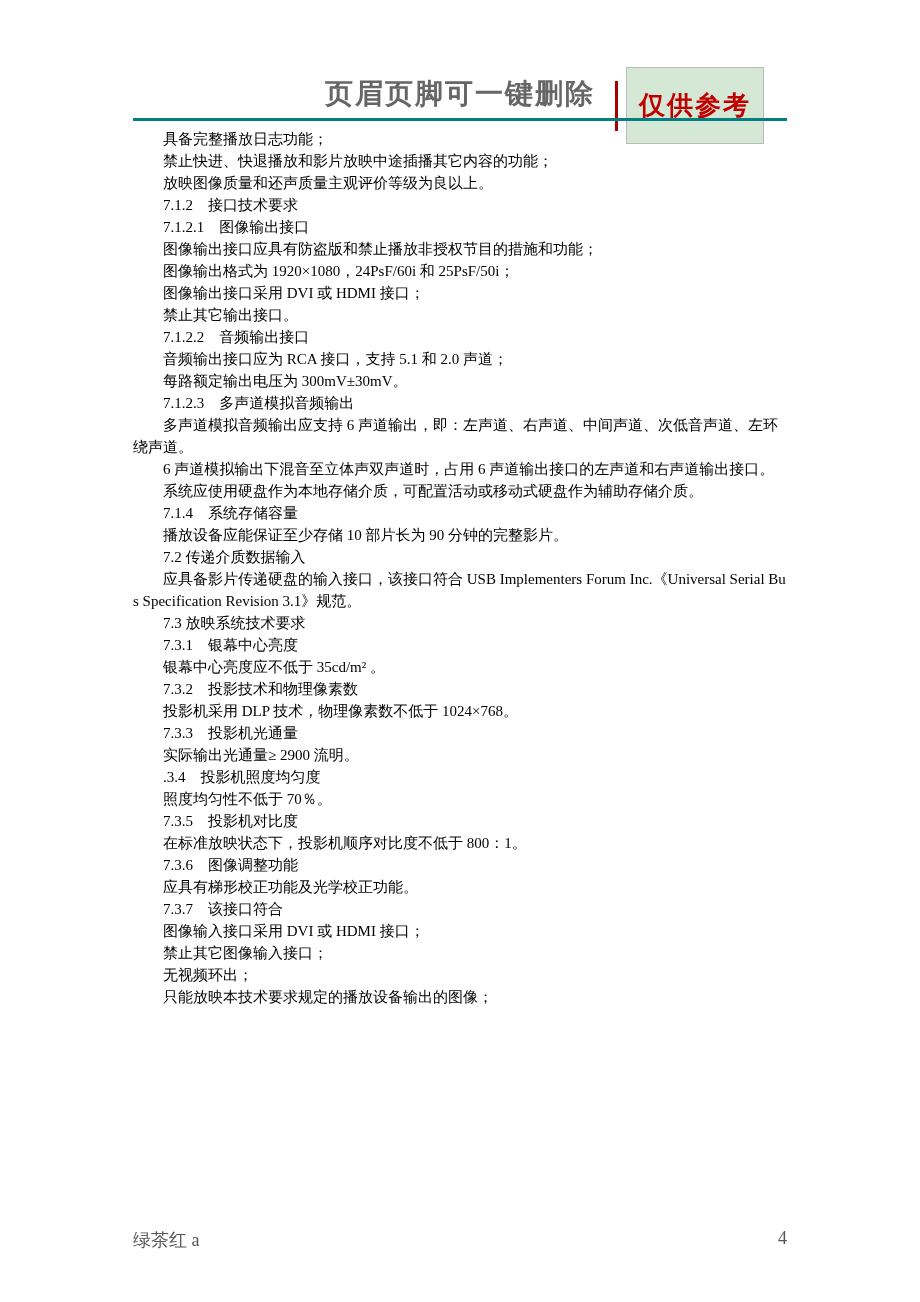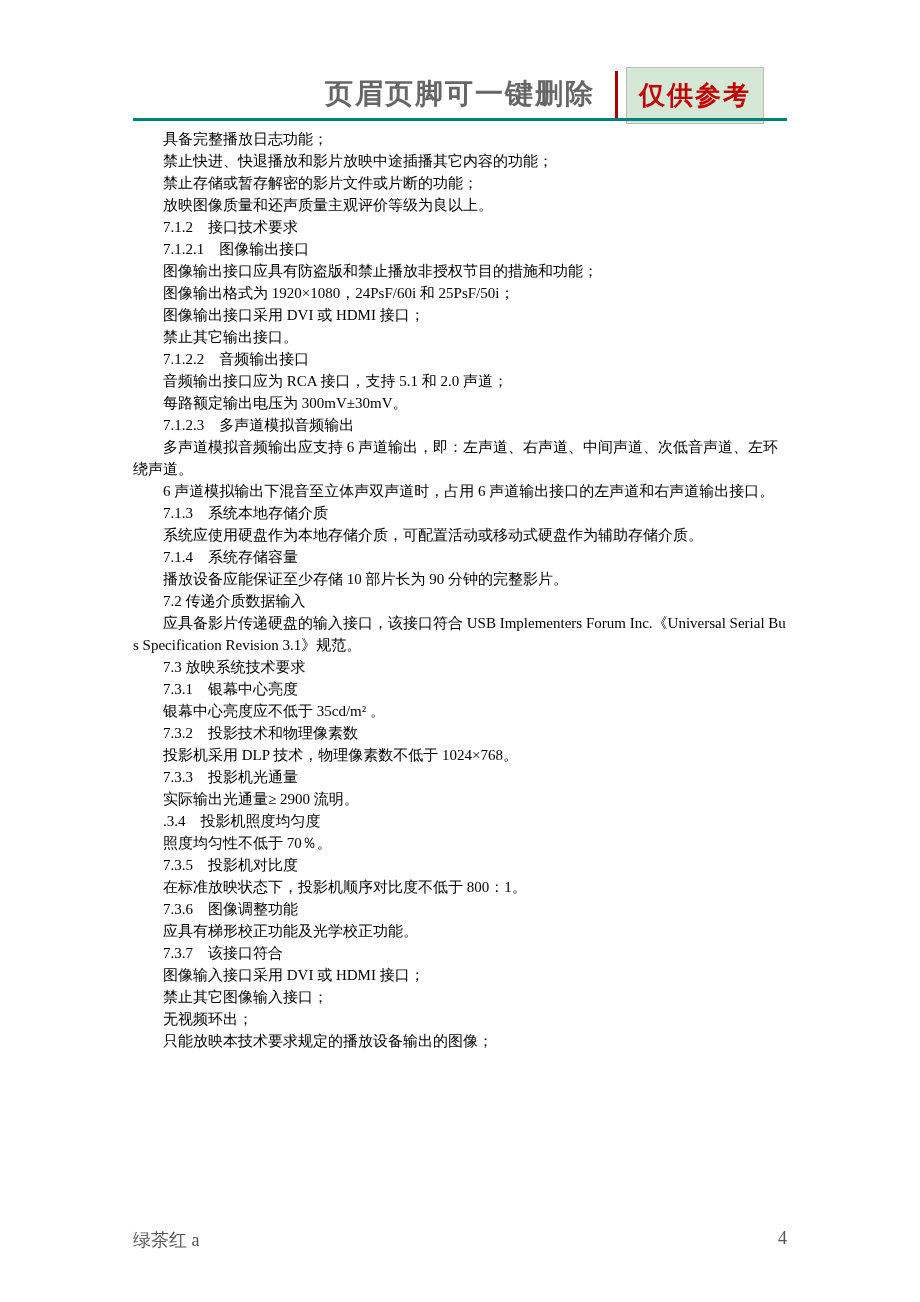--- a/index.html
+++ b/index.html
@@ -34,21 +34,21 @@
       align-items: center;
     }
     .stamp-divider {
       width: 3px;
       height: 50px;
       background: #a00;
       margin-right: 8px;
     }
     .header-stamp {
       background: #d5e8d5;
-      padding: 10px 12px;
+      padding: 20px 12px;
       font-family: "KaiTi", "楷体", serif;
       font-size: 26px;
       font-weight: bold;
       color: #c00000;
       letter-spacing: 2px;
       border: 1px solid #bbb;
     }
     .header-underline {
       position: absolute;
       top: 118px;
@@ -91,35 +91,33 @@
   <div class="header-stamp-wrapper">
     <div class="stamp-divider"></div>
     <div class="header-stamp">仅供参考</div>
   </div>
 </div>
 <div class="header-underline"></div>
 
 <div class="content" id="content-container">
     <p>具备完整播放日志功能；</p>
     <p>禁止快进、快退播放和影片放映中途插播其它内容的功能；</p>
-    <p>禁止存储或暂存解密的影片文件或片断的功能；</p>
     <p>放映图像质量和还声质量主观评价等级为良以上。</p>
     <p>7.1.2　接口技术要求</p>
     <p>7.1.2.1　图像输出接口</p>
     <p>图像输出接口应具有防盗版和禁止播放非授权节目的措施和功能；</p>
     <p>图像输出格式为 1920×1080，24PsF/60i 和 25PsF/50i；</p>
     <p>图像输出接口采用 DVI 或 HDMI 接口；</p>
     <p>禁止其它输出接口。</p>
     <p>7.1.2.2　音频输出接口</p>
     <p>音频输出接口应为 RCA 接口，支持 5.1 和 2.0 声道；</p>
     <p>每路额定输出电压为 300mV±30mV。</p>
     <p>7.1.2.3　多声道模拟音频输出</p>
     <p>多声道模拟音频输出应支持 6 声道输出，即：左声道、右声道、中间声道、次低音声道、左环绕声道。</p>
     <p>6 声道模拟输出下混音至立体声双声道时，占用 6 声道输出接口的左声道和右声道输出接口。</p>
-    <p>7.1.3　系统本地存储介质</p>
     <p>系统应使用硬盘作为本地存储介质，可配置活动或移动式硬盘作为辅助存储介质。</p>
     <p>7.1.4　系统存储容量</p>
     <p>播放设备应能保证至少存储 10 部片长为 90 分钟的完整影片。</p>
     <p>7.2 传递介质数据输入</p>
     <p>应具备影片传递硬盘的输入接口，该接口符合 USB Implementers Forum Inc.《Universal Serial Bus Specification Revision 3.1》规范。</p>
     <p>7.3 放映系统技术要求</p>
     <p>7.3.1　银幕中心亮度</p>
     <p>银幕中心亮度应不低于 35cd/m² 。</p>
     <p>7.3.2　投影技术和物理像素数</p>
     <p>投影机采用 DLP 技术，物理像素数不低于 1024×768。</p>

